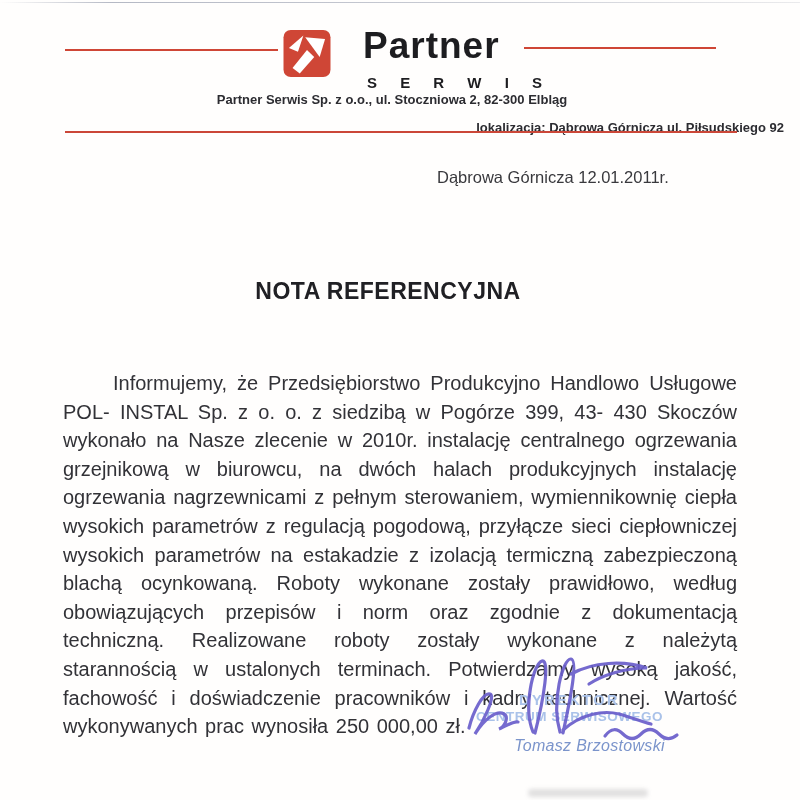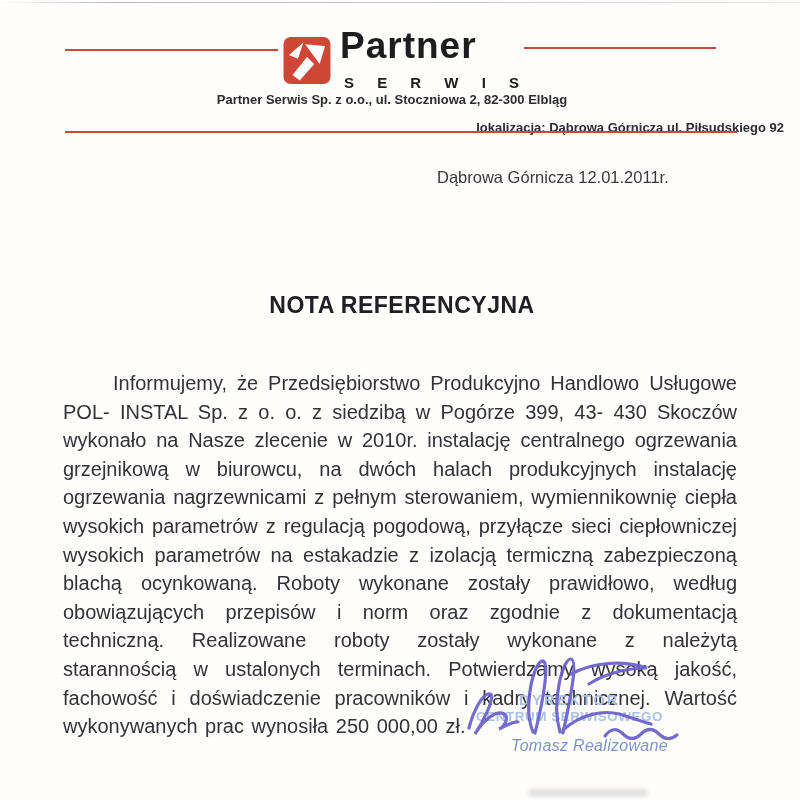--- a/index.html
+++ b/index.html
@@ -9,33 +9,33 @@
   
   .top-scan-line{position:absolute;top:2px;left:0;width:800px;height:1px;
     background:linear-gradient(90deg,rgba(140,145,160,0) 0%,rgba(120,128,150,.55) 14%,rgba(120,128,150,.40) 60%,rgba(140,145,160,.18) 100%);}
   .bottom-smudge{position:absolute;left:528px;top:789px;width:120px;height:8px;
     background:rgba(105,105,112,.20);filter:blur(2px);border-radius:4px;}
 
   
   .red-rule{position:absolute;height:2px;background:#cf4636;}
   .red-rule.left{top:49px;left:65px;width:213px;}
   .red-rule.right{top:47px;left:524px;width:192px;}
-  .logo{position:absolute;left:283px;top:27px;display:flex;align-items:center;}
+  .logo{position:absolute;left:283px;top:27px;display:flex;align-items:flex-start;gap:23px;}
   .logo-mark{width:48px;height:47px;margin-top:3px;}
   .logo-text{margin-left:9px;}
   .brand{font-size:37px;font-weight:bold;color:#1d1d20;letter-spacing:1px;line-height:1;}
   .brand-sub{font-size:15px;font-weight:bold;color:#1d1d20;letter-spacing:9.5px;margin-top:10px;margin-left:4px;}
   .addr{position:absolute;left:0;width:784px;text-align:center;font-weight:bold;font-size:13px;color:#2c2c31;}
   .addr1{top:92px;}
   .addr2{top:120px;text-align:right;}
   .divider{position:absolute;top:131px;left:65px;width:672px;height:2px;background:#cb4738;}
 
   
   .dateline{position:absolute;top:168px;left:437px;width:300px;text-align:left;font-size:16.5px;color:#39393d;}
-  .title{position:absolute;top:278px;left:63px;width:650px;margin:14px;text-align:center;
+  .title{position:absolute;top:278px;left:63px;width:650px;margin:0;text-align:center;
     font-size:23px;font-weight:bold;letter-spacing:.5px;color:#202024;}
   .bodytext{position:absolute;top:369px;left:63px;width:674px;margin:0;
     font-size:20px;line-height:28.6px;text-align:justify;text-indent:50px;
     color:#323237;word-spacing:2px;}
 
   
   .sig{position:absolute;left:447px;top:648px;width:280px;height:120px;text-decoration:underline;}
   .stamp{position:absolute;left:0;top:44px;width:245px;text-align:center;color:#aac2e9;font-weight:bold;}
   .stamp1{font-size:14.5px;letter-spacing:2.5px;}
   .stamp2{font-size:13.5px;letter-spacing:.5px;margin-top:1px;}
@@ -84,17 +84,17 @@
     <svg class="ink" viewBox="0 0 260 110" aria-hidden="true">
       <g fill="none" stroke="#6a5ecb" stroke-width="3.2" stroke-linecap="round" opacity="0.92">
         <path d="M22,80 C26,64 36,44 43,46 C49,48 36,74 28,86 C38,70 50,62 57,66 C62,69 58,79 52,81 C59,78 66,73 71,74"></path>
         <path d="M86,84 C76,60 86,16 95,13 C103,11 97,50 88,85"></path>
         <path d="M113,84 C104,54 116,10 124,11 C131,12 124,48 116,85"></path>
         <path d="M124,26 C146,14 176,12 200,20 C176,20 154,28 142,36"></path>
         <path d="M116,82 C134,66 156,62 172,66 C186,70 196,74 204,76"></path>
         <path d="M158,88 C164,80 170,80 176,86 C182,92 188,92 194,86 C200,80 206,80 212,86 C218,92 224,92 230,87"></path>
       </g>
     </svg>
-    <div class="signame">Tomasz Realizowane</div>
+    <div class="signame">Tomasz Brzostowski</div>
   </div>
 
   <div class="bottom-smudge"></div>
 </div>
 
 </body></html>

